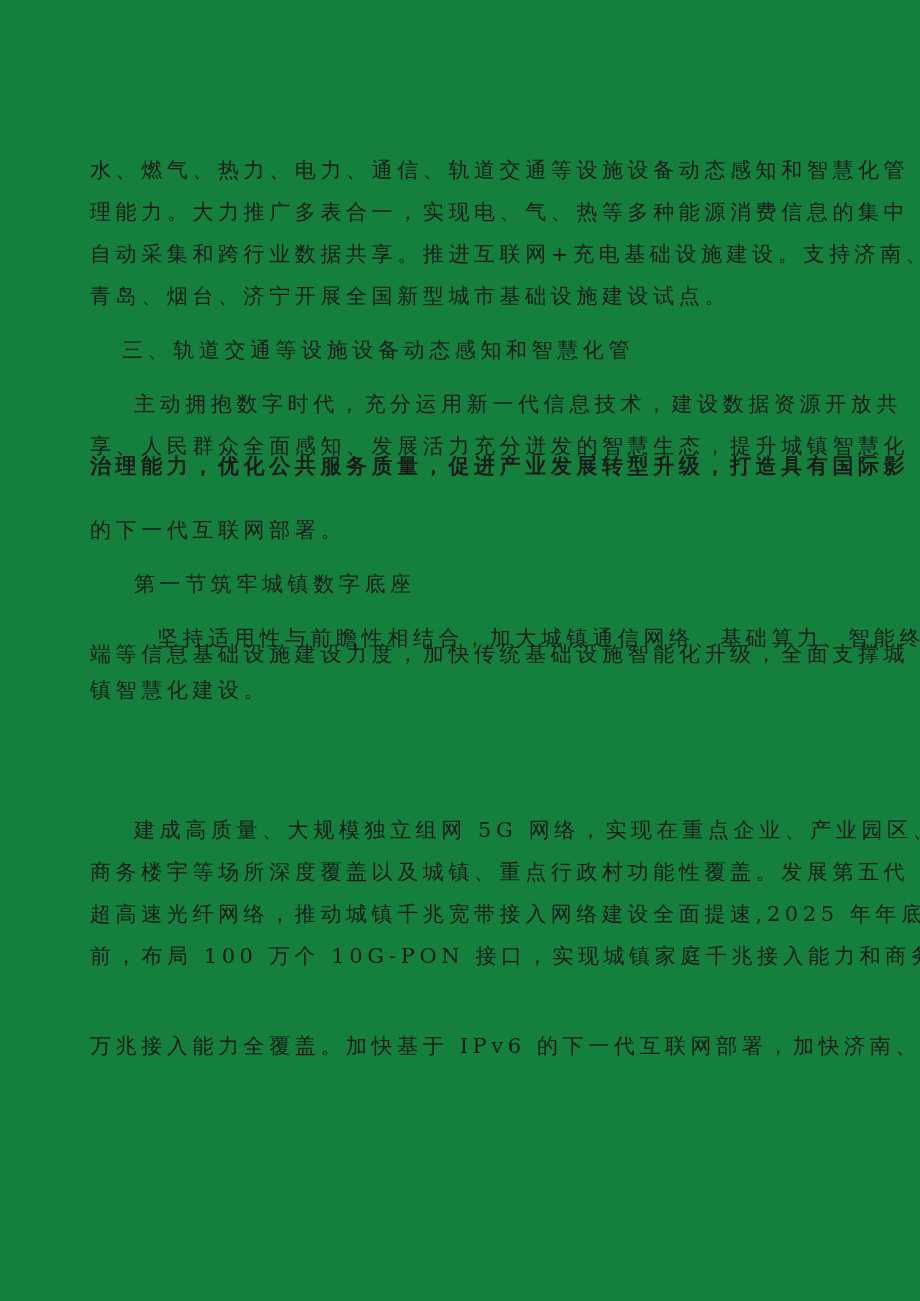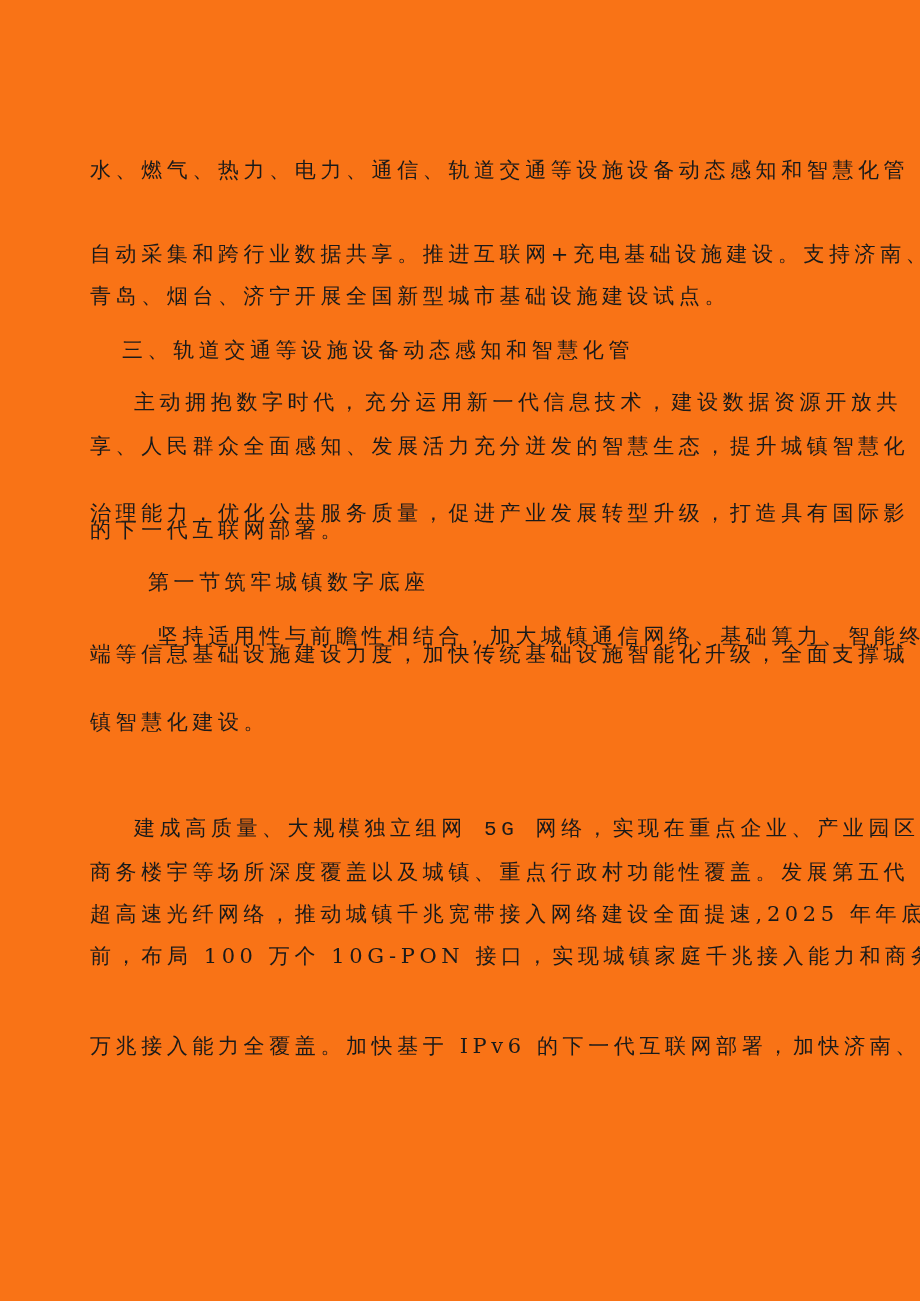--- a/index.html
+++ b/index.html
@@ -14,49 +14,50 @@
     overflow: hidden;
     font-family: "DejaVu Serif", "Liberation Serif", serif;
     color: #1a1a1a;
   }
   .page {
     position: absolute;
     left: 0;
     top: 0;
     width: 920px;
     height: 1301px;
-    background: #f97316;
+    background: #15803d;
   }
   .line {
     position: absolute;
     left: 90px;
     font-size: 21px;
     line-height: 28px;
     height: 28px;
     white-space: nowrap;
     letter-spacing: 4.6px;
     transform-origin: left center;
   }
-  .indent { left: 134px; font-family: Liberation Mono, monospace; }
+  .indent { left: 134px; }
   .heading-indent { left: 122px; }
 </style>
 </head>
 <body>
 
 <div class="page">
   <div class="line" style="top: 156px;">水、燃气、热力、电力、通信、轨道交通等设施设备动态感知和智慧化管</div>
+  <div class="line" style="top: 198px;">理能力。大力推广多表合一，实现电、气、热等多种能源消费信息的集中</div>
   <div class="line" style="top: 240px;">自动采集和跨行业数据共享。推进互联网+充电基础设施建设。支持济南、</div>
   <div class="line" style="top: 282px; text-align: center;">青岛、烟台、济宁开展全国新型城市基础设施建设试点。</div>
   <div class="line heading-indent" style="top: 336px;">三、轨道交通等设施设备动态感知和智慧化管</div>
   <div class="line indent" style="top: 390px;">主动拥抱数字时代，充分运用新一代信息技术，建设数据资源开放共</div>
   <div class="line" style="top: 432px;">享、人民群众全面感知、发展活力充分迸发的智慧生态，提升城镇智慧化</div>
-  <div class="line" style="top: 499px;">治理能力，优化公共服务质量，促进产业发展转型升级，打造具有国际影</div>
+  <div class="line" style="top: 452px; font-weight: bold;">治理能力，优化公共服务质量，促进产业发展转型升级，打造具有国际影</div>
   <div class="line" style="top: 516px;">的下一代互联网部署。</div>
-  <div class="line indent" style="top: 570px; margin-left: 14px;">第一节筑牢城镇数字底座</div>
+  <div class="line indent" style="top: 570px;">第一节筑牢城镇数字底座</div>
   <div class="line indent" style="top: 624px; margin-left: 23px;">坚持适用性与前瞻性相结合，加大城镇通信网络、基础算力、智能终</div>
   <div class="line" style="top: 640px;">端等信息基础设施建设力度，加快传统基础设施智能化升级，全面支撑城</div>
-  <div class="line" style="top: 708px;">镇智慧化建设。</div>
+  <div class="line" style="top: 676px;">镇智慧化建设。</div>
   <div class="line indent" style="top: 816px;">建成高质量、大规模独立组网 5G 网络，实现在重点企业、产业园区、</div>
   <div class="line" style="top: 858px; text-align: center;">商务楼宇等场所深度覆盖以及城镇、重点行政村功能性覆盖。发展第五代</div>
   <div class="line" style="top: 900px;">超高速光纤网络，推动城镇千兆宽带接入网络建设全面提速,2025 年年底</div>
   <div class="line" style="top: 942px;">前，布局 100 万个 10G-PON 接口，实现城镇家庭千兆接入能力和商务楼宇</div>
   <div class="line" style="top: 984px; margin-top: 48px;">万兆接入能力全覆盖。加快基于 IPv6 的下一代互联网部署，加快济南、</div>
 </div>
 
 </body></html>

